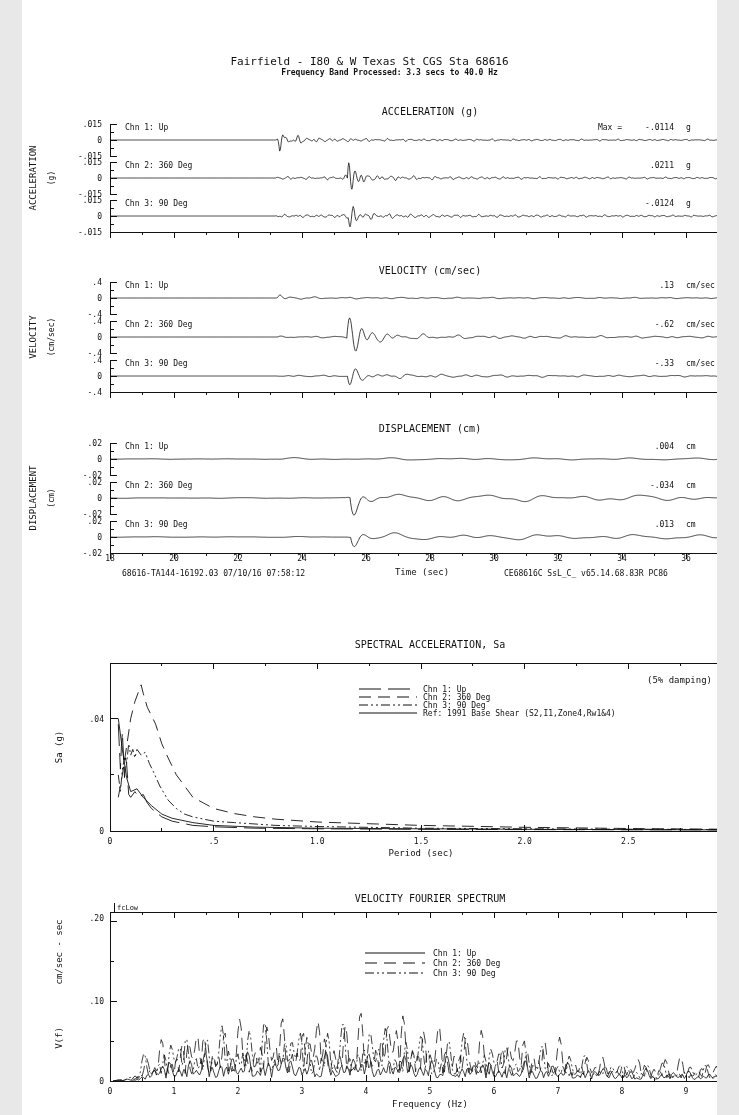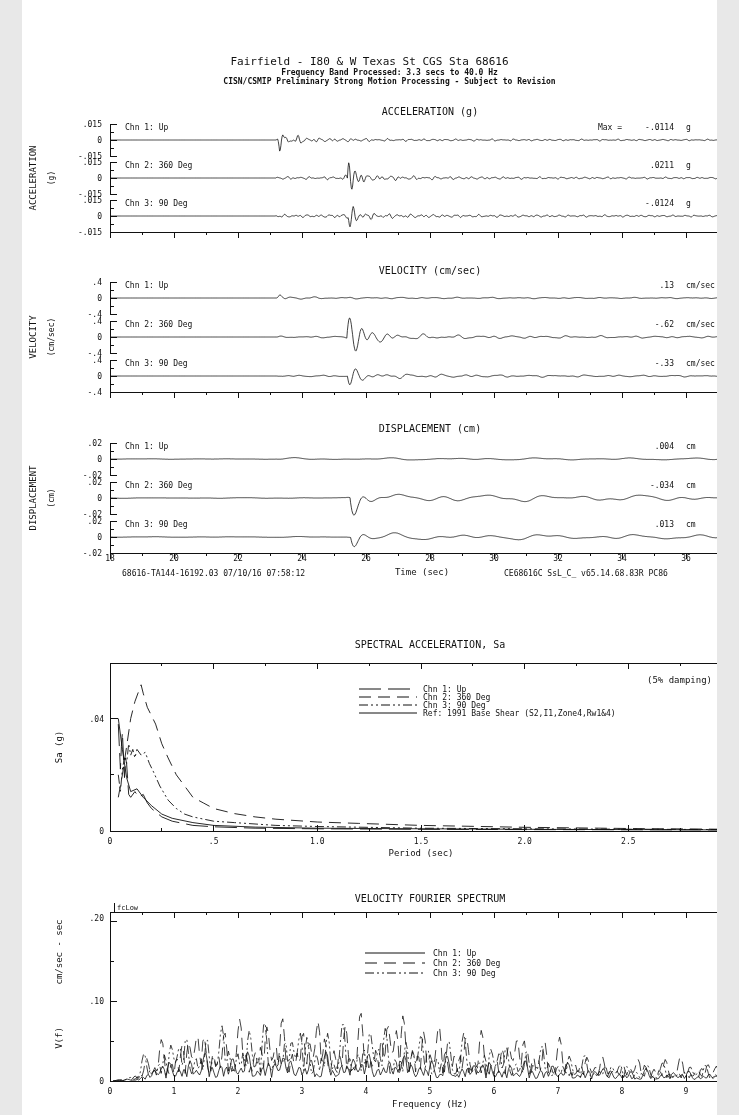--- a/index.html
+++ b/index.html
@@ -11,21 +11,20 @@
   svg{position:absolute;top:0;left:0;}
   svg text{font-family:"DejaVu Sans Mono","Liberation Mono",monospace;fill:#111;}
 </style>
 </head>
 <body>
 
 <div class="page">
   <div class="hdr">
     <div class="l1">Fairfield - I80 &amp; W Texas St     CGS Sta 68616</div>
     <div class="l3">Frequency Band Processed: 3.3 secs to 40.0 Hz</div>
-    <div class="l4">CISN/CSMIP Preliminary Strong Motion Processing - Subject to Revision</div>
   </div>
   <svg id="plots" width="739" height="1115" viewBox="0 0 739 1115">
       <defs>
         <clipPath id="clip00">
           <rect x="88" y="112" width="640" height="56"></rect>
         </clipPath>
         <clipPath id="clip01">
           <rect x="88" y="150" width="640" height="56"></rect>
         </clipPath>
         <clipPath id="clip02">

